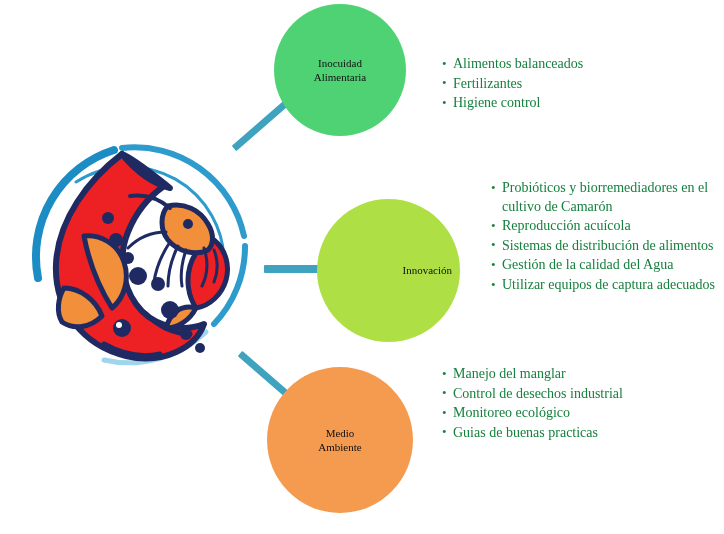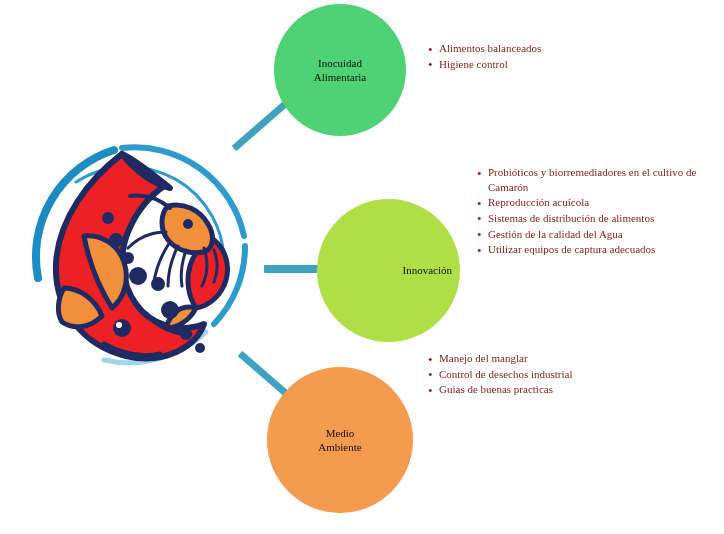--- a/index.html
+++ b/index.html
@@ -89,25 +89,25 @@
     background: #f59b50;
   }
   .node-label {
     padding: 0 8px;
     white-space: pre-line;
   }
 
   
   .bullet-list {
     position: absolute;
-    margin: 0;
+    margin: 14px;
     padding: 0;
     list-style: none;
-    color: #7f1d1d;
-    font-size: 11px;
+    color: #15803d;
+    font-size: 14px;
     line-height: 1.33;
   }
   .bullet-list li {
     position: relative;
     padding-left: 11px;
     margin-bottom: 1px;
   }
   .bullet-list li::before {
     content: "\2022";
     position: absolute;
@@ -207,20 +207,21 @@
   <div class="connector" id="connector-top"></div>
   <div class="connector" id="connector-mid"></div>
   <div class="connector" id="connector-bot"></div>
 
   <div class="node-circle" id="circle-inocuidad">
     <span class="node-label">Inocuidad
 Alimentaria</span>
   </div>
   <ul class="bullet-list" id="list-inocuidad">
     <li>Alimentos balanceados</li>
+    <li>Fertilizantes</li>
     <li>Higiene control</li>
   </ul>
 
   <div class="node-circle" id="circle-innovacion">
     <span class="node-label">Innovación</span>
   </div>
   <ul class="bullet-list" id="list-innovacion">
     <li>Probióticos y biorremediadores en el cultivo de Camarón</li>
     <li>Reproducción acuícola</li>
     <li>Sistemas de distribución de alimentos</li>
@@ -228,16 +229,17 @@
     <li>Utilizar equipos de captura adecuados</li>
   </ul>
 
   <div class="node-circle" id="circle-medio">
     <span class="node-label">Medio
 Ambiente</span>
   </div>
   <ul class="bullet-list" id="list-medio">
     <li>Manejo del manglar</li>
     <li>Control de desechos industrial</li>
+    <li>Monitoreo ecológico</li>
     <li>Guias de buenas practicas</li>
   </ul>
 
 </div>
 
 </body></html>

